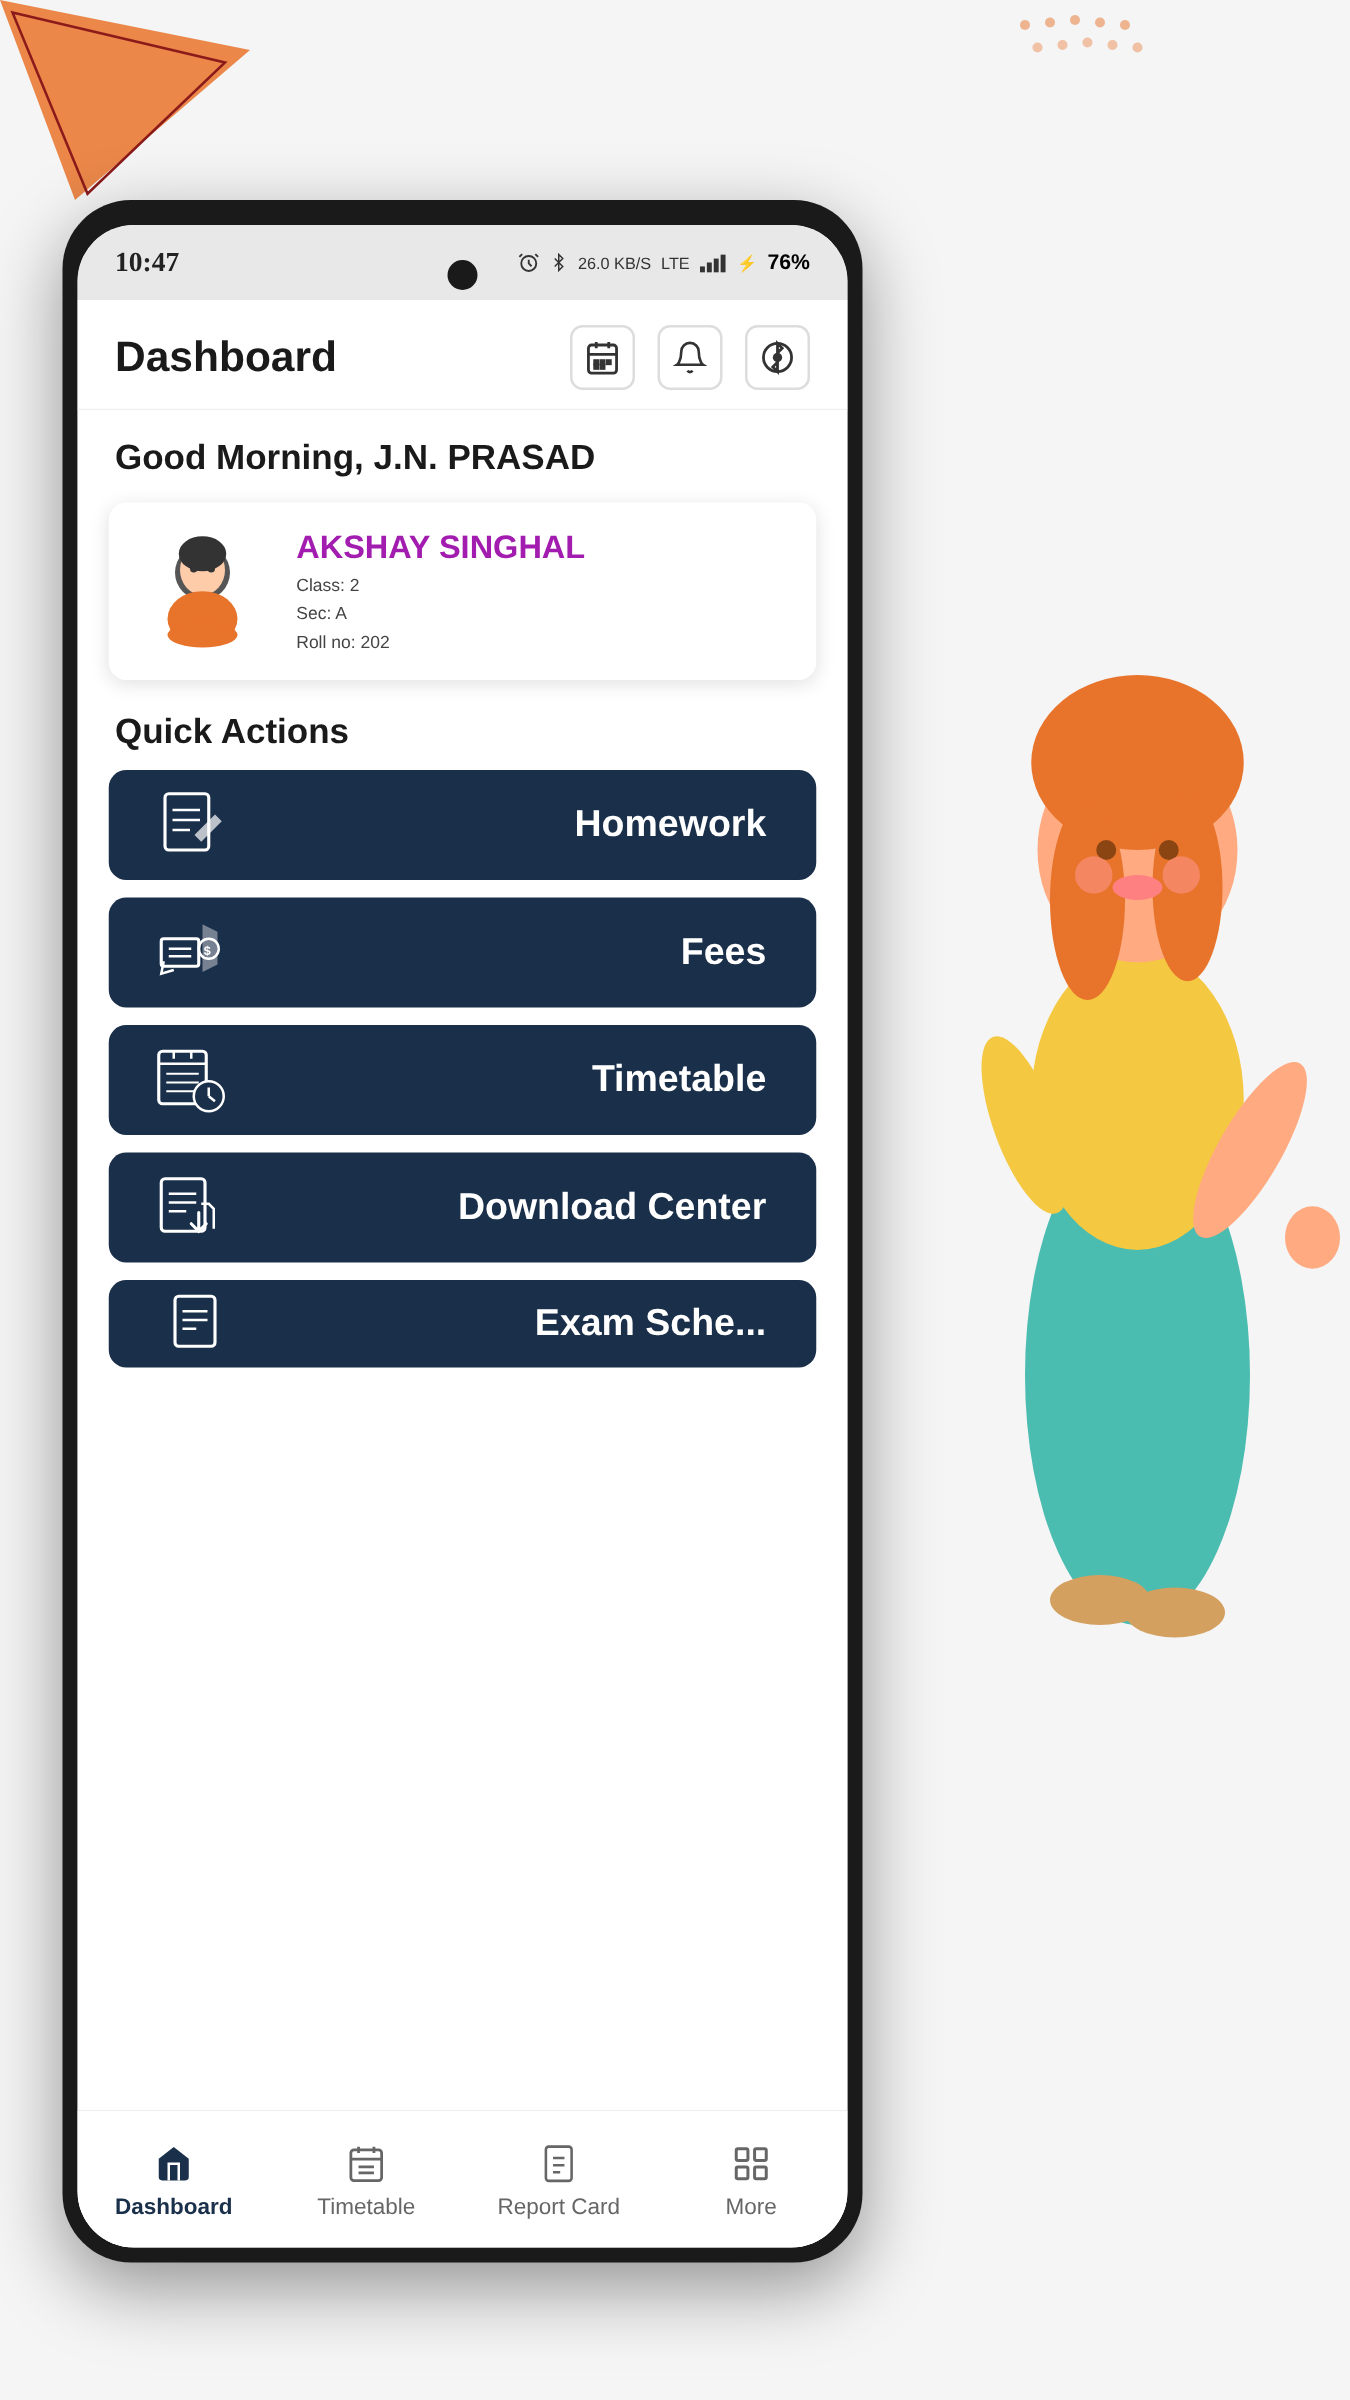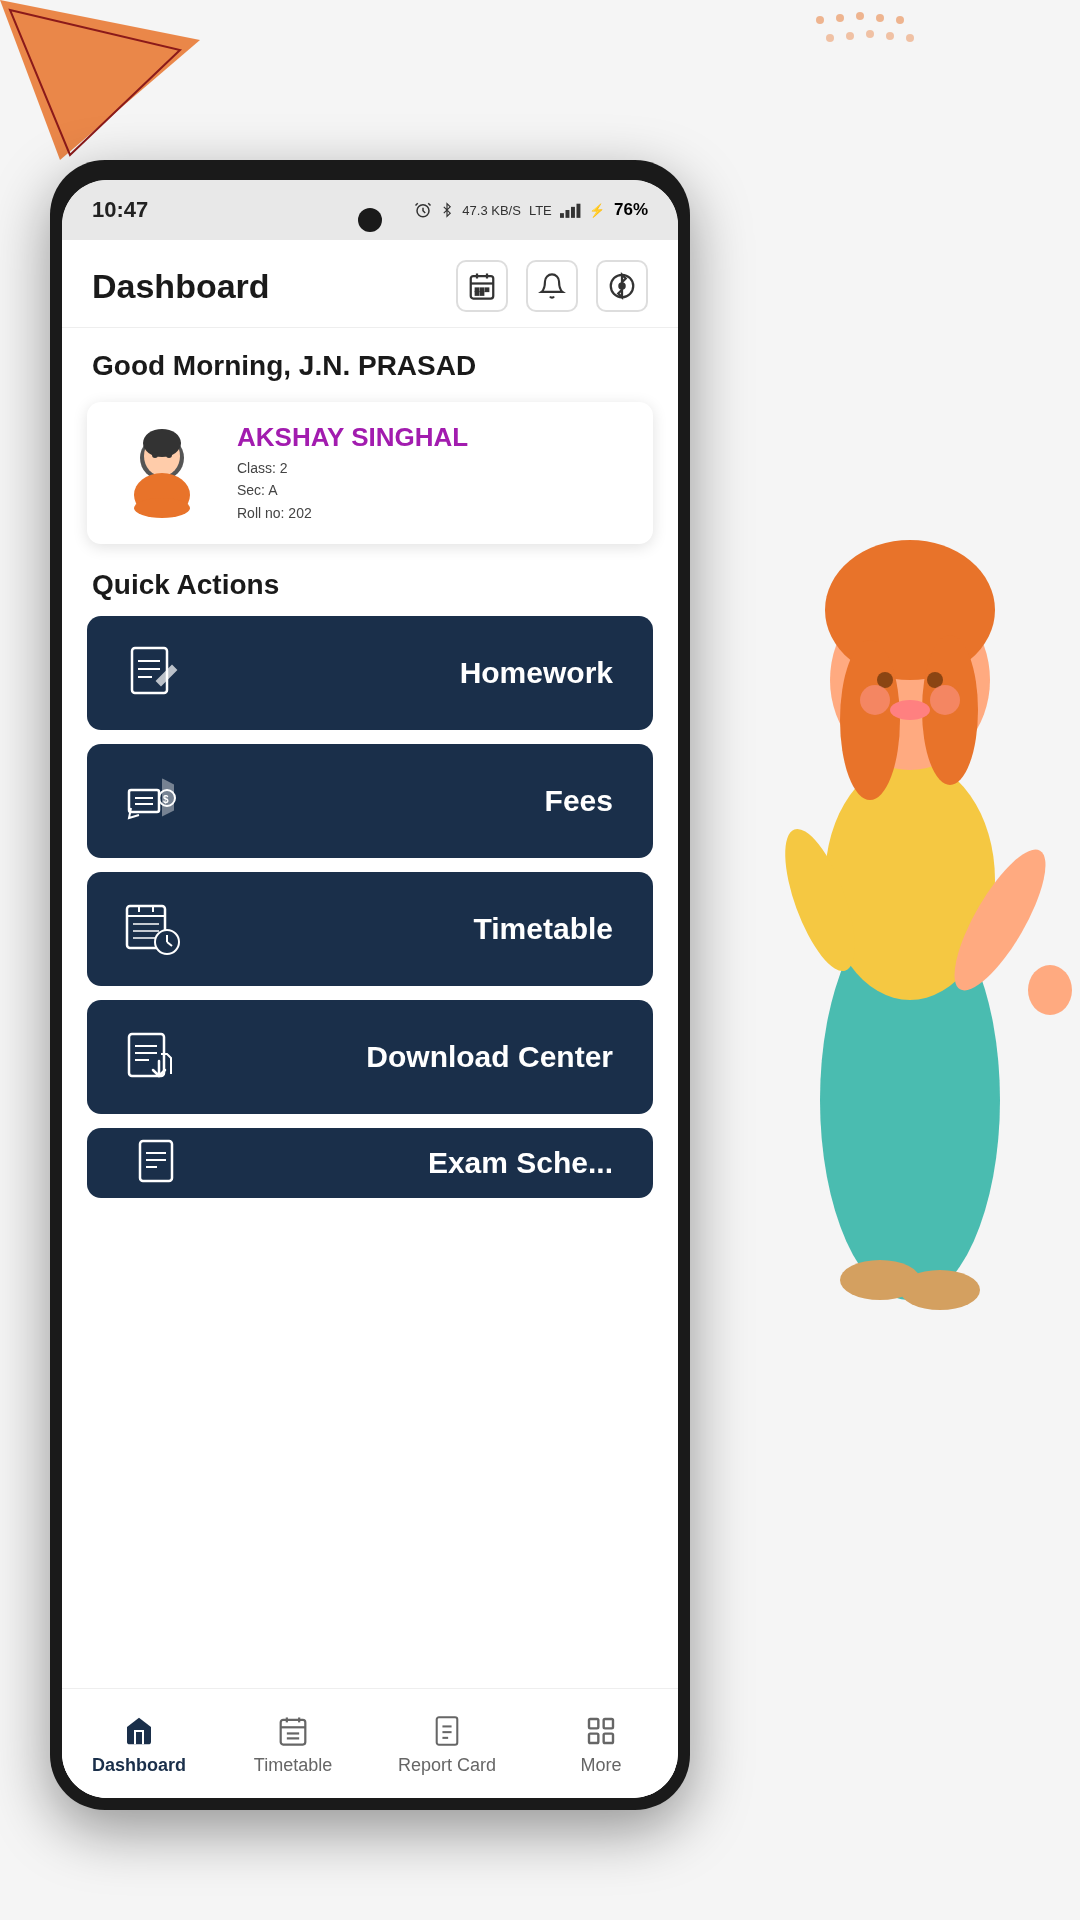--- a/index.html
+++ b/index.html
@@ -61,20 +61,21 @@
       display: flex;
       align-items: center;
       justify-content: space-between;
       padding: 0 30px;
       border-radius: 45px 45px 0 0;
     }
     .status-time {
       font-size: 22px;
       font-weight: bold;
       color: #222;
+      font-family: Liberation Serif, serif;
     }
     .status-icons {
       display: flex;
       align-items: center;
       gap: 8px;
       font-size: 16px;
       color: #222;
     }
     .camera-notch {
       width: 24px;
@@ -176,21 +177,21 @@
       padding: 0 25px;
       display: flex;
       flex-direction: column;
       gap: 14px;
     }
 
     .action-btn {
       background: #1a2f4a;
       border-radius: 14px;
       padding: 0 30px;
-      height: 114px;
+      height: 88px;
       display: flex;
       align-items: center;
       justify-content: space-between;
       cursor: pointer;
       position: relative;
     }
     .action-btn-label {
       font-size: 30px;
       font-weight: 600;
       color: white;
@@ -318,21 +319,21 @@
         <svg width="18" height="18" viewBox="0 0 24 24" fill="none" stroke="#333" stroke-width="2">
             <circle cx="12" cy="13" r="8"></circle>
             <path d="M5 3L2 6M19 3l3 3"></path>
             <path d="M12 9v4l3 3"></path>
           </svg>
 
         <svg width="14" height="18" viewBox="0 0 24 24" fill="none" stroke="#333" stroke-width="2">
             <polyline points="6.5 6.5 17.5 17.5 12 23 12 1 17.5 6.5 6.5 17.5"></polyline>
           </svg>
 
-        <span style="font-size:13px;color:#333;">47.3 KB/S</span>
+        <span style="font-size:13px;color:#333;">26.0 KB/S</span>
         <span style="font-size:13px;color:#333;">LTE</span>
 
         <svg width="22" height="18" viewBox="0 0 28 20">
           <rect x="0" y="14" width="5" height="6" fill="#333"></rect>
           <rect x="7" y="10" width="5" height="10" fill="#333"></rect>
           <rect x="14" y="6" width="5" height="14" fill="#333"></rect>
           <rect x="21" y="2" width="5" height="18" fill="#333"></rect>
         </svg>
 
         <span style="font-size:13px;">⚡</span>

